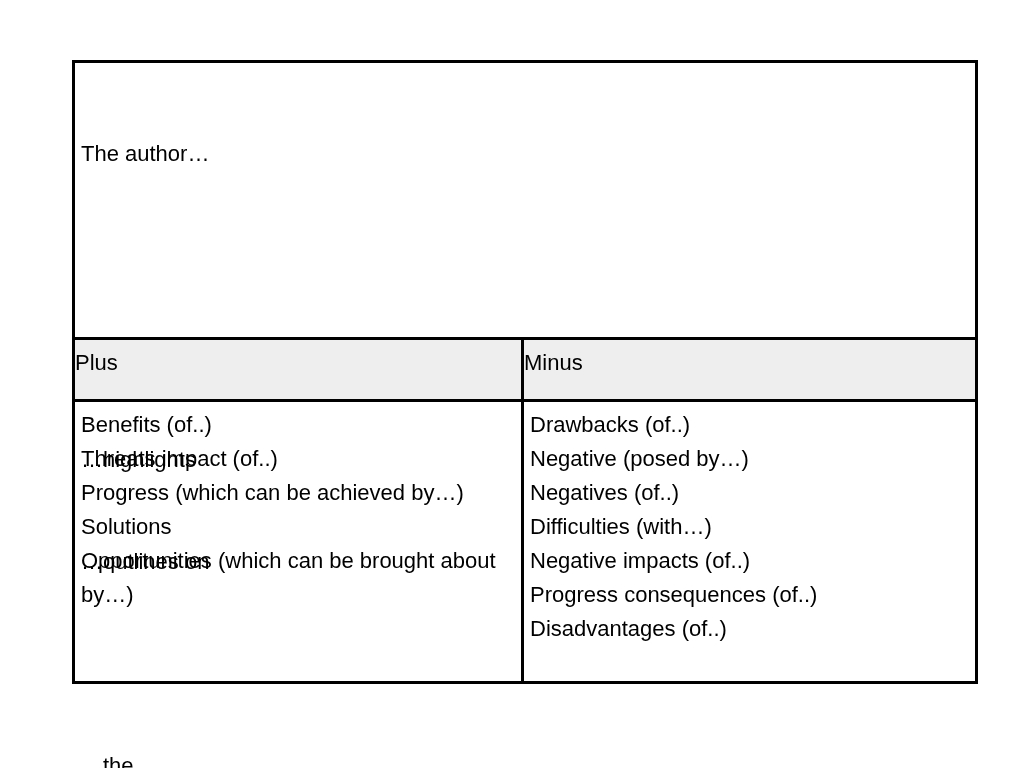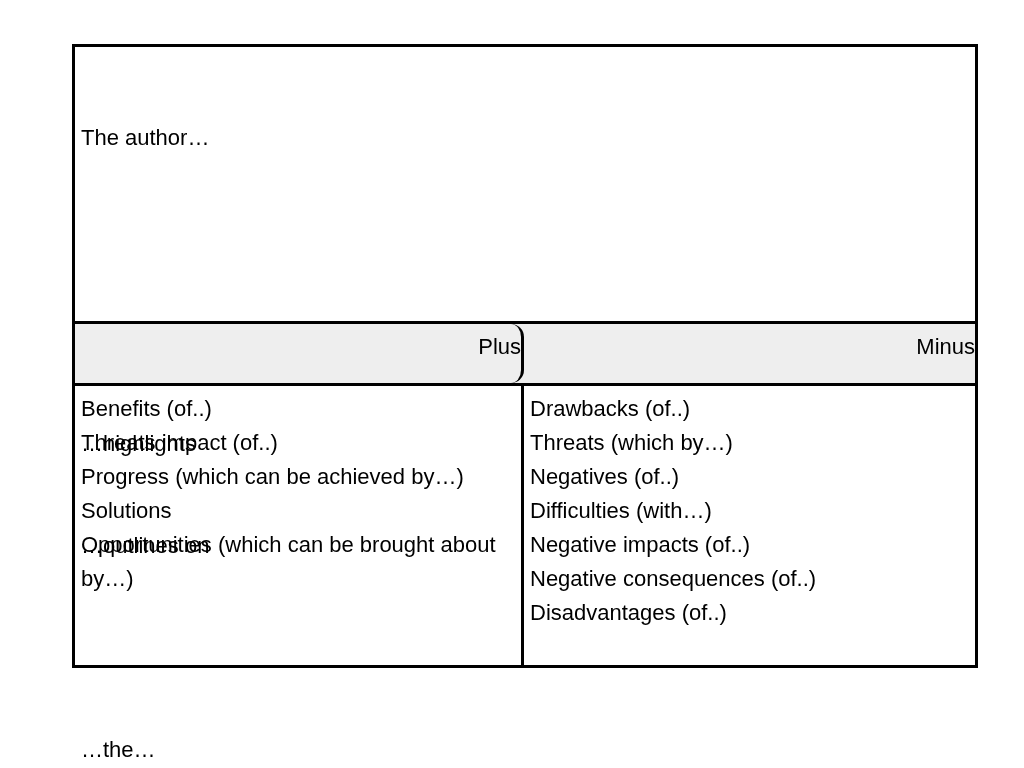--- a/index.html
+++ b/index.html
@@ -18,21 +18,21 @@
   #slide {
     position: relative;
     width: 1024px;
     height: 768px;
   }
 
   
   .pm-table {
     position: absolute;
     left: 72px;
-    top: 44px;
+    top: 60px;
     width: 906px;
     height: 624px;
     box-sizing: border-box;
     border: 3px solid #000000;
     background: #ffffff;
     display: flex;
     flex-direction: column;
   }
 
   
@@ -57,25 +57,24 @@
     box-sizing: border-box;
     display: flex;
     height: 62px;
     background: #eeeeee;
     border-bottom: 3px solid #000000;
   }
   .header-cell {
     box-sizing: border-box;
     display: flex;
     align-items: flex-start;
-    justify-content: flex-end;
+    justify-content: flex-start;
     padding-top: 6px;
     font-size: 22px;
     line-height: 34px;
-    border-radius: 13px;
   }
   .header-cell.left {
     width: 449px;
     border-right: 3px solid #000000;
   }
   .header-cell.right {
     flex: 1;
   }
 
   
@@ -133,25 +132,25 @@
       <div class="body-cell left">
         <p class="body-item">Benefits (of..)</p>
         <p class="body-item">Threats impact (of..)</p>
         <p class="body-item">Progress (which can be achieved by…)</p>
         <p class="body-item">Solutions</p>
         <p class="body-item">Opportunities (which can be brought about by…)</p>
       </div>
 
       <div class="body-cell right">
         <p class="body-item">Drawbacks (of..)</p>
-        <p class="body-item">Threats (which by…)</p>
+        <p class="body-item">Negative (posed by…)</p>
         <p class="body-item">Negatives (of..)</p>
         <p class="body-item">Difficulties (with…)</p>
         <p class="body-item">Negative impacts (of..)</p>
-        <p class="body-item">Negative consequences (of..)</p>
+        <p class="body-item">Progress consequences (of..)</p>
         <p class="body-item">Disadvantages (of..)</p>
       </div>
 
     </div>
 
   </div>
 
 </div>
 
 </body></html>

